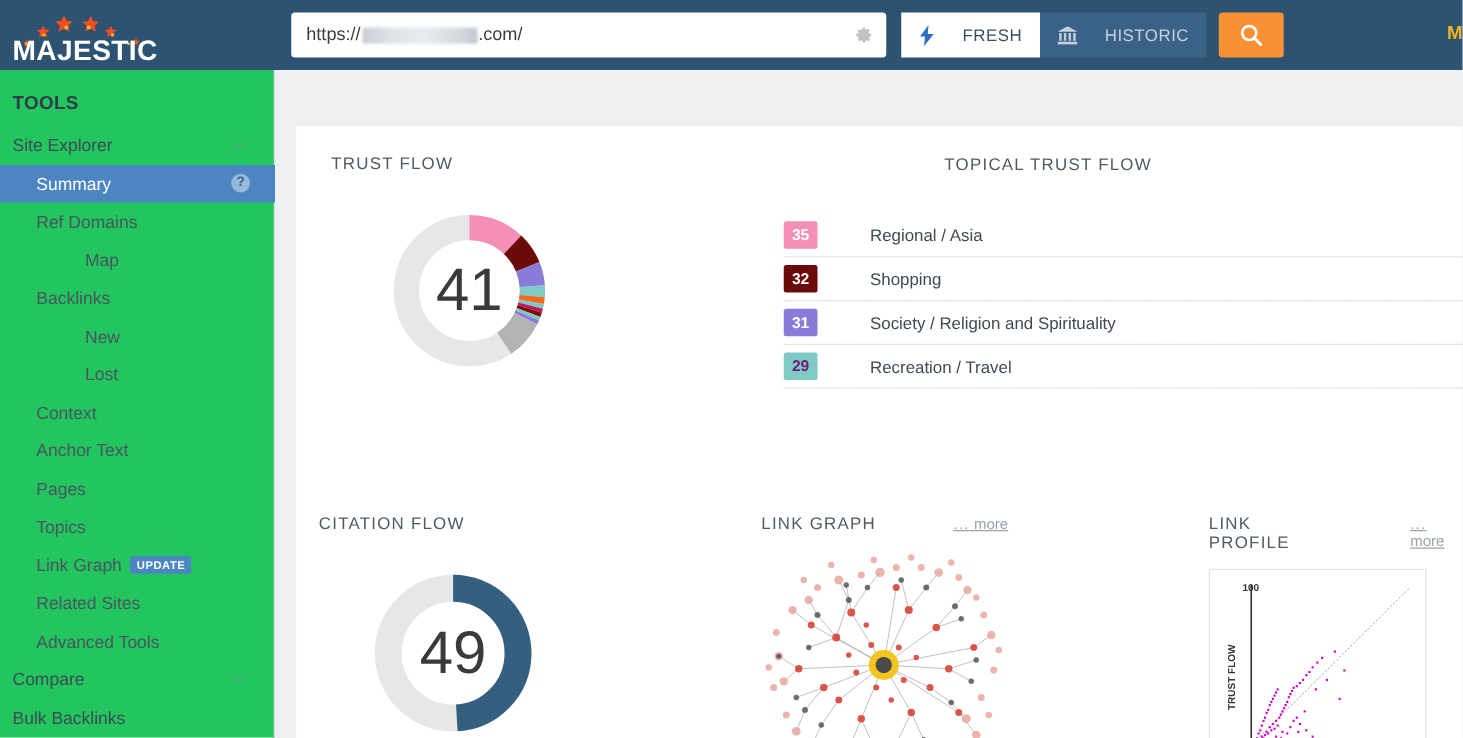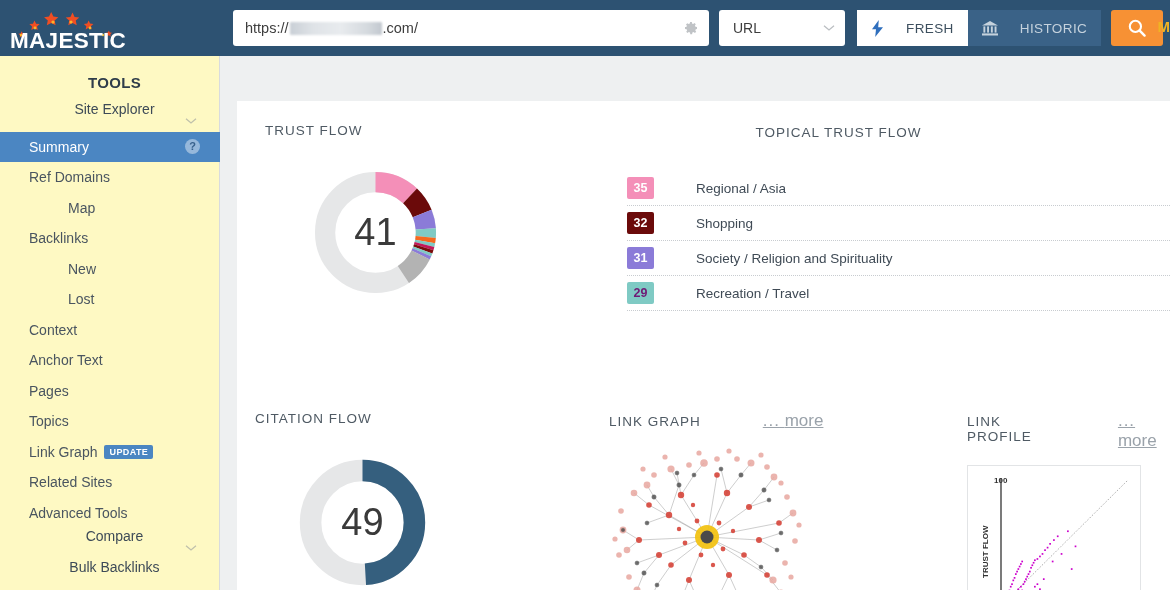--- a/index.html
+++ b/index.html
@@ -79,36 +79,35 @@
   }
   .user-m {
     position: absolute; right: 0; top: 18px;
     color: #f0b323; font-size: 15px; font-weight: bold;
   }
 
   
   .sidebar {
     position: absolute; top: 56px; left: 0;
     width: 220px; height: 534px;
-    background: #fef9c3;
+    background: #22c55e;
     border-right: 1px solid #d8dbde;
     padding-top: 18px;
-    text-align: center;
   }
   .tools-title {
     font-size: 15px; font-weight: bold; color: #2f3d4a;
     padding: 0 0 10px 10px; letter-spacing: .3px;
   }
   .nav-row {
     height: 30.5px; display: flex; align-items: center;
     font-size: 14px; color: #4a5560;
     padding-left: 10px; cursor: pointer;
     position: relative;
   }
-  .nav-row.group { color: #3d4a57; flex-direction: column; }
+  .nav-row.group { color: #3d4a57; }
   .nav-row.lvl1 { padding-left: 29px; }
   .nav-row.lvl2 { padding-left: 68px; }
   .nav-row.active {
     background: #4b86c2; color: #fff;
     width: 220px;
   }
   .nav-row .chev-r { margin-left: auto; margin-right: 22px; opacity: .55; }
   .help-circle {
     margin-left: auto; margin-right: 20px;
     width: 15px; height: 15px; border-radius: 50%;
@@ -149,21 +148,21 @@
   .ttf-col { flex: 1; padding-left: 10px; }
 
   .donut-wrap {
     position: relative; width: 133px; height: 133px;
     margin: 28px 0 0 44px;
   }
   .donut-wrap.cf { margin: 28px 0 0 39px; width: 137px; height: 137px; }
   .donut-num {
     position: absolute; inset: 0;
     display: flex; align-items: center; justify-content: center;
-    font-size: 38px; color: #3a3a3a; font-weight: 300;
+    font-size: 48px; color: #3a3a3a; font-weight: 300;
   }
 
   .ttf-head { text-align: center; padding-right: 120px; }
   .ttf-list { margin-top: 30px; }
   .ttf-row {
     display: flex; align-items: center;
     height: 35px;
     border-bottom: 1px dotted #c8ccd0;
     gap: 28px;
   }
@@ -179,21 +178,21 @@
   
   .row2 { display: flex; position: relative; margin-top: 26px; }
   .cf-col { width: 372px; padding-left: 18px; }
   .lg-col { width: 358px; }
   .lp-col { flex: 1; }
 
   .panel-head-inline {
     display: flex; align-items: baseline; gap: 62px;
   }
   .more-link {
-    font-size: 17px; color: #9aa2aa;
+    font-size: 12px; color: #9aa2aa;
     text-decoration: underline; cursor: pointer;
   }
   .more-link .dots { letter-spacing: 1px; }
 
   .graph-box { margin-top: 14px; position: relative; }
   .lp-frame {
     margin-top: 14px; border: 1px solid #e2e4e6;
     width: 174px; height: 168px; position: relative; background: #fff;
   }
 </style>
@@ -231,26 +230,20 @@
           <span>https://</span>
           <span class="url-redacted"></span>
           <span>.com/</span>
         </span>
       <svg class="gear-icon" width="16" height="16" viewBox="0 0 16 16">
         <path fill="#8d9399" d="M8 5.2A2.8 2.8 0 1 0 8 10.8 2.8 2.8 0 0 0 8 5.2zm0 4.2A1.4 1.4 0 1 1 8 6.6a1.4 1.4 0 0 1 0 2.8z"></path>
         <path fill="#8d9399" d="M14 8.9v-1.8l-1.6-.3a4.6 4.6 0 0 0-.5-1.2l.9-1.3-1.3-1.3-1.3.9a4.6 4.6 0 0 0-1.2-.5L8.9 2H7.1l-.3 1.6a4.6 4.6 0 0 0-1.2.5l-1.3-.9-1.3 1.3.9 1.3a4.6 4.6 0 0 0-.5 1.2L2 7.1v1.8l1.6.3c.1.4.3.8.5 1.2l-.9 1.3 1.3 1.3 1.3-.9c.4.2.8.4 1.2.5l.3 1.6h1.8l.3-1.6c.4-.1.8-.3 1.2-.5l1.3.9 1.3-1.3-.9-1.3c.2-.4.4-.8.5-1.2L14 8.9z"></path>
       </svg>
     </div>
 
-    <div class="type-select">
-      <span>URL</span>
-      <svg class="chev" width="12" height="8" viewBox="0 0 12 8">
-        <path fill="none" stroke="#8d9399" stroke-width="1.3" d="M1 1.8 L6 6 L11 1.8"></path>
-      </svg>
-    </div>
 
     <div class="mode-tabs">
       <div class="mode-tab fresh">
         <svg width="13" height="17" viewBox="0 0 13 17">
           <path fill="#2f6fbd" d="M7.8 0 L1 9.2 h4 L4.2 17 L12 7.2 H7.2 Z"></path>
         </svg>
         <span>FRESH</span>
       </div>
       <div class="mode-tab historic">
         <svg width="16" height="15" viewBox="0 0 16 15">

